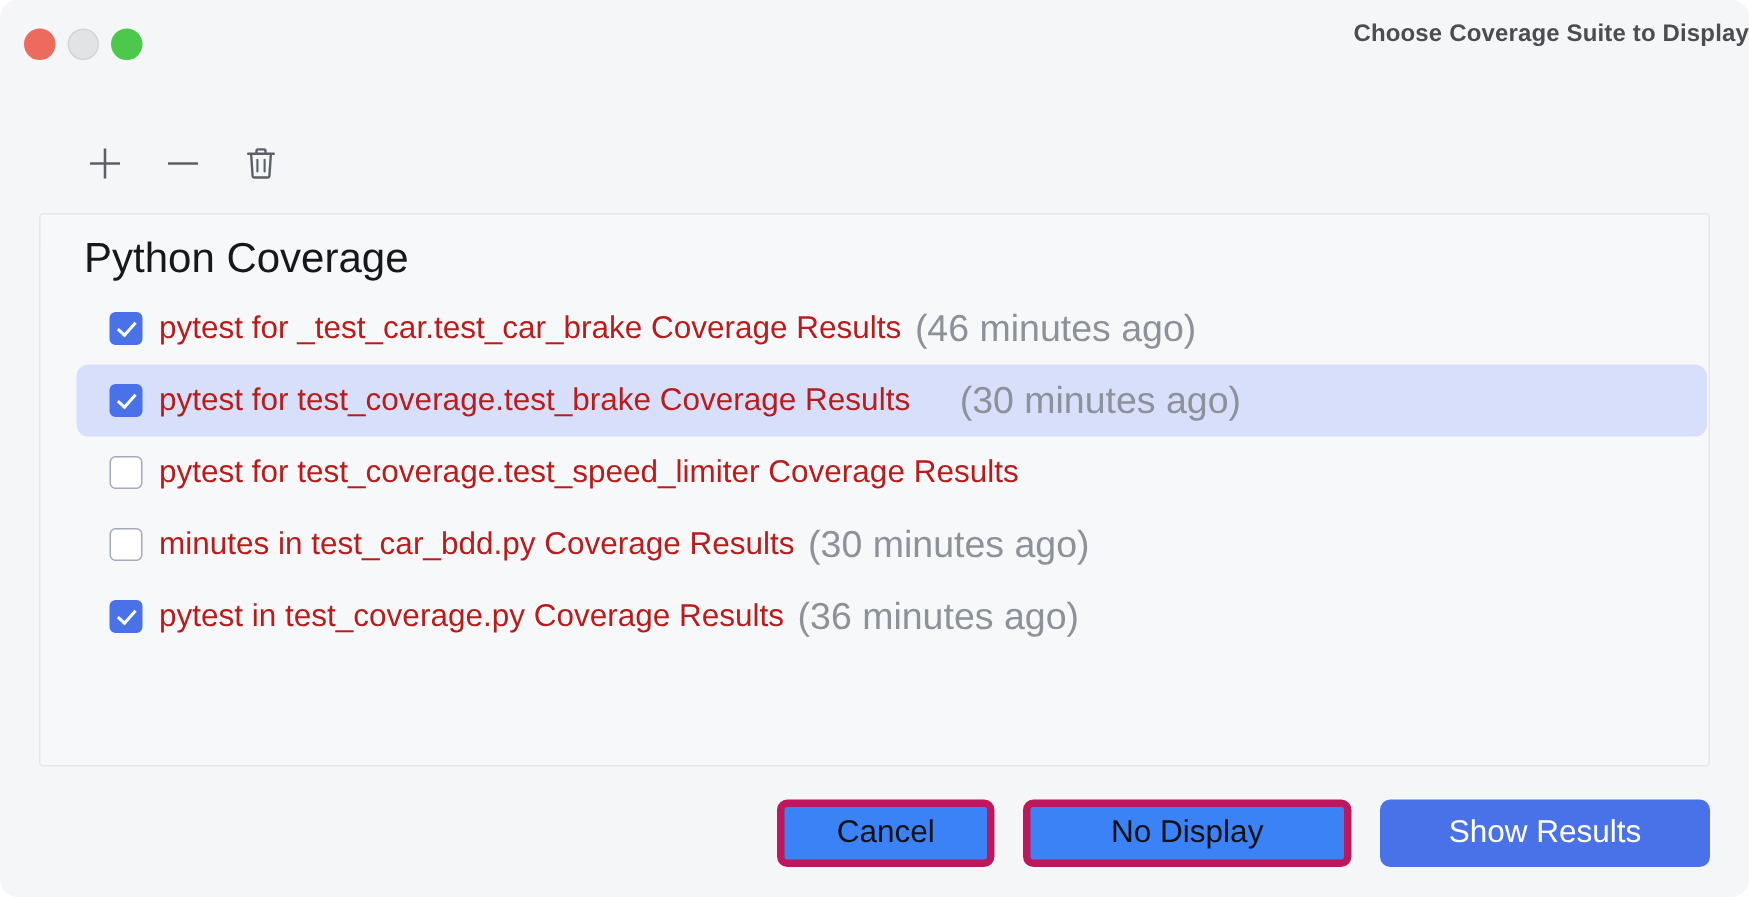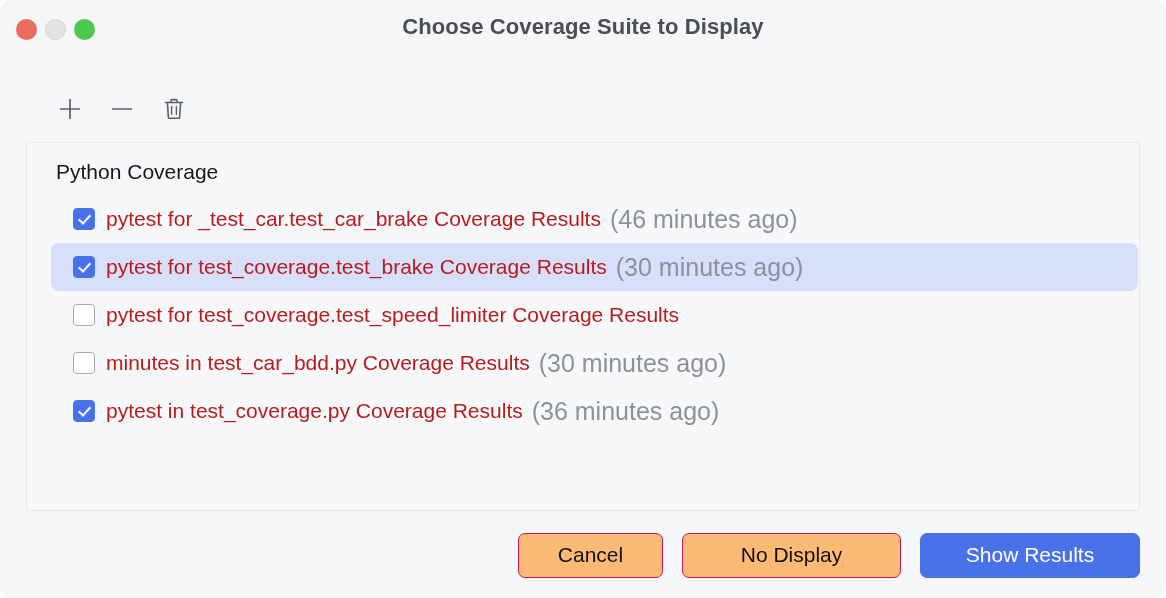--- a/index.html
+++ b/index.html
@@ -47,22 +47,22 @@
   }
   .tl-close  { background: #ed6a5e; }
   .tl-min    { background: #e2e3e5; border: 1px solid #d4d5d7; }
   .tl-max    { background: #4cc94c; }
 
   .window-title {
     position: absolute;
     left: 0;
     right: 0;
     top: 14px;
-    text-align: center;
-    font-size: 22px;
+    text-align: right;
+    font-size: 16px;
     font-weight: bold;
     color: #4a4d52;
     letter-spacing: 0.1px;
   }
 
   
   .toolbar {
     position: absolute;
     left: 44px;
     top: 88px;
@@ -88,41 +88,42 @@
     width: 1114px;
     height: 369px;
     box-sizing: border-box;
     background: #f7f8fa;
     border: 1px solid #e6e7ea;
     border-radius: 3px;
     overflow: hidden;
   }
 
   .group-header {
-    font-size: 21px;
+    font-size: 28px;
     color: #16181c;
     padding: 16px 0 0 29px;
     line-height: 26px;
   }
 
   .rows {
     margin-top: 10px;
   }
   .row {
     position: relative;
     height: 48px;
     margin: 0 1px 0 24px;
     padding-left: 55px;
     display: flex;
     align-items: center;
     box-sizing: border-box;
     border-radius: 8px;
   }
   .row.selected {
     background: #d7dffa;
+    gap: 24px;
   }
 
   .checkbox {
     position: absolute;
     left: 22px;
     top: 50%;
     transform: translateY(-50%);
     width: 22px;
     height: 22px;
     box-sizing: border-box;
@@ -180,22 +181,22 @@
     border-radius: 7px;
     font-size: 21px;
     display: flex;
     align-items: center;
     justify-content: center;
     padding: 0 22px;
     cursor: default;
     white-space: nowrap;
   }
   .btn-secondary {
-    background: #fdba74;
-    border: 1px solid #be185d;
+    background: #3b82f6;
+    border: 5px solid #be185d;
     color: #101114;
   }
   .btn-primary {
     background: #4a72e8;
     border: 1px solid #4a72e8;
     color: #ffffff;
     min-width: 220px;
   }
   .btn-cancel { min-width: 145px; }
   .btn-nocov  { min-width: 219px; }

